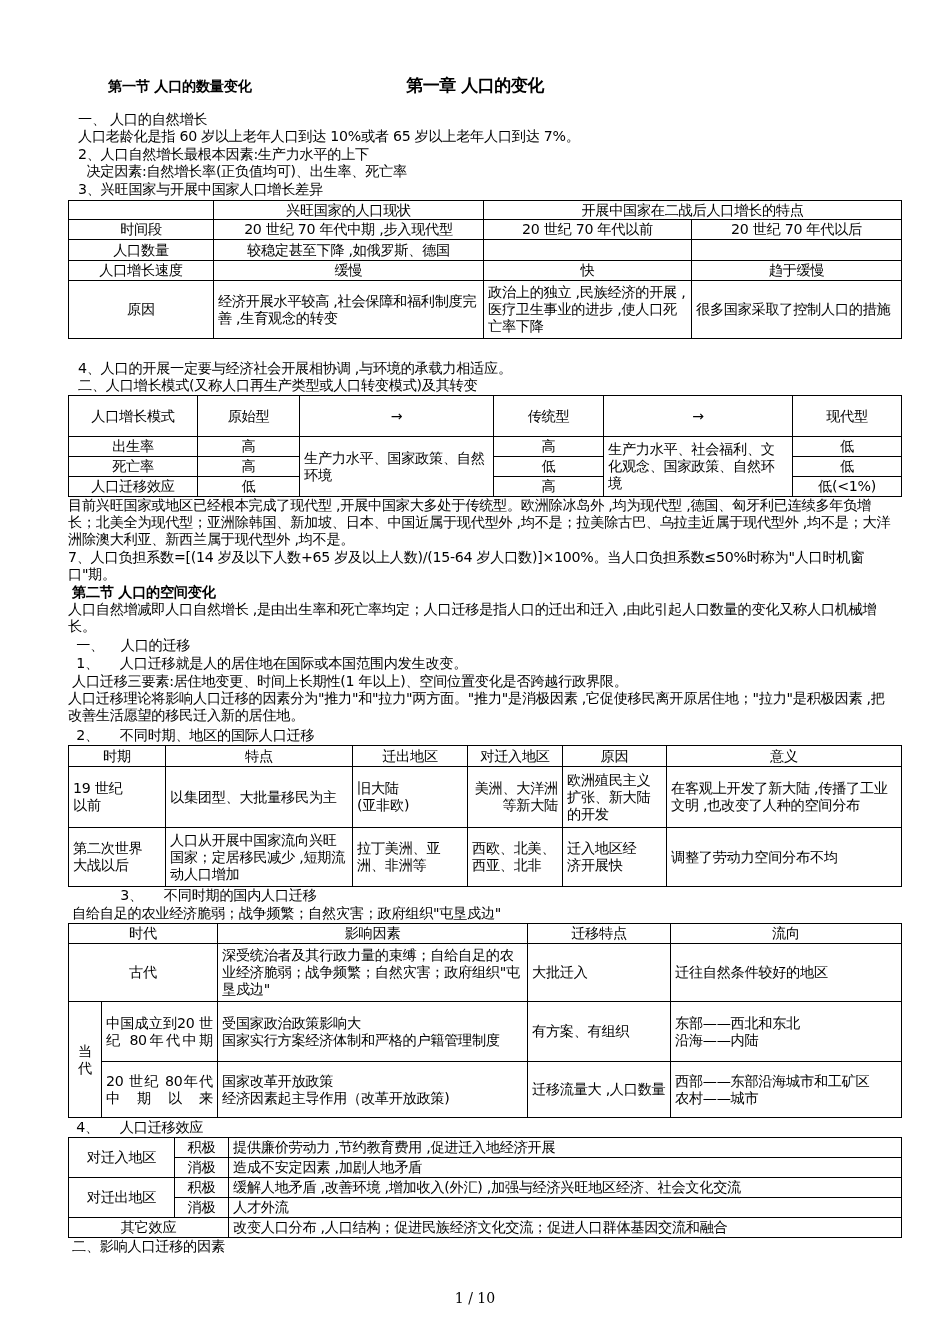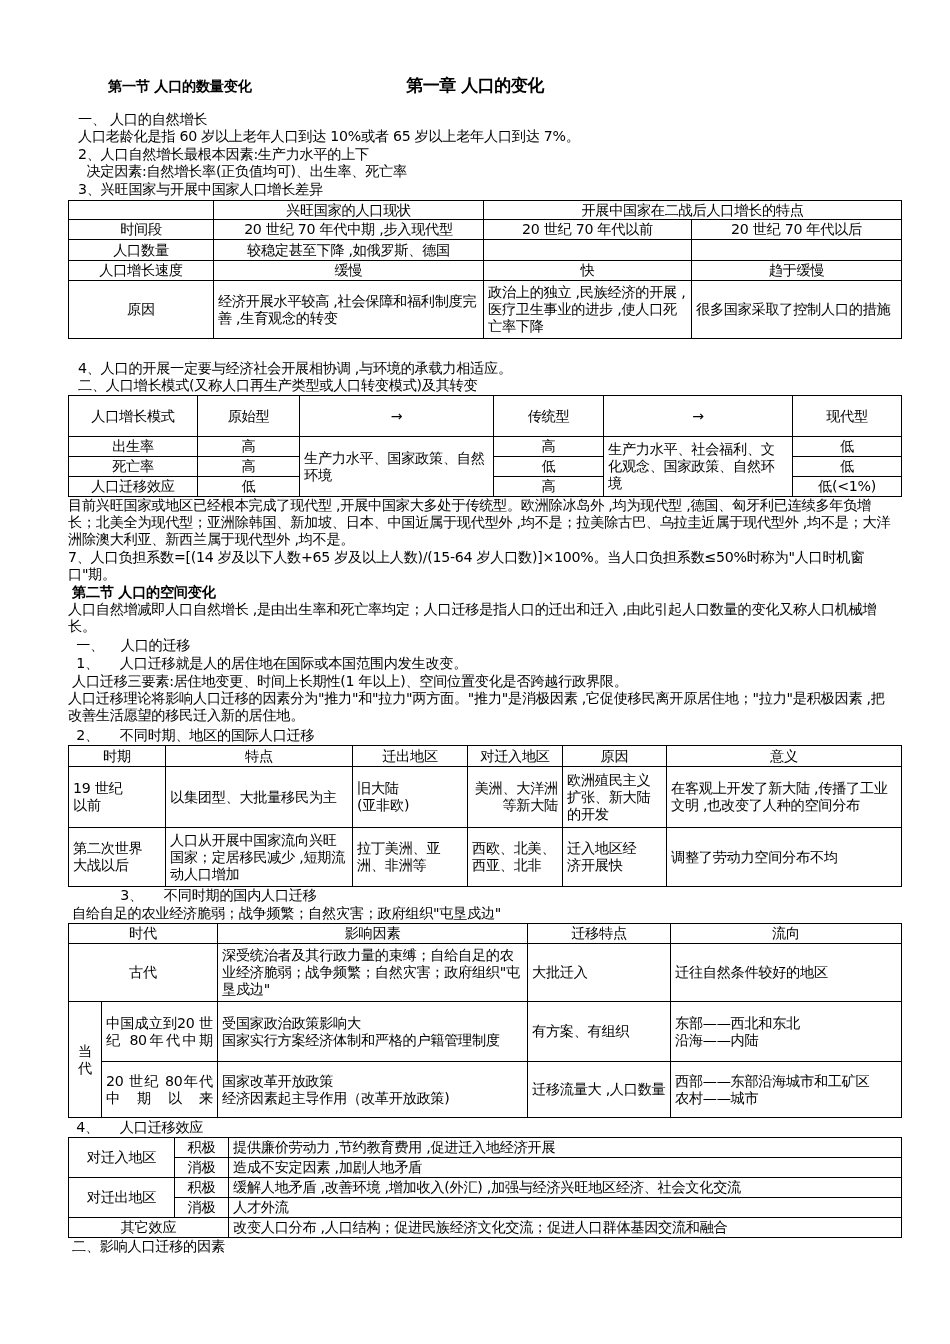--- a/index.html
+++ b/index.html
@@ -238,13 +238,14 @@
     </tr>
     <tr style="height:20px">
       <td class="c" colspan="2">其它效应</td>
       <td class="l">改变人口分布 ,人口结构；促进民族经济文化交流；促进人口群体基因交流和融合</td>
     </tr>
   </tbody>
     </table>
 
   <div class="t" style="left:72px;top:1238px;"> 二、影响人口迁移的因素</div>
 
+  <div class="footer">1 / 10</div>
 </div>
 
 </body></html>

